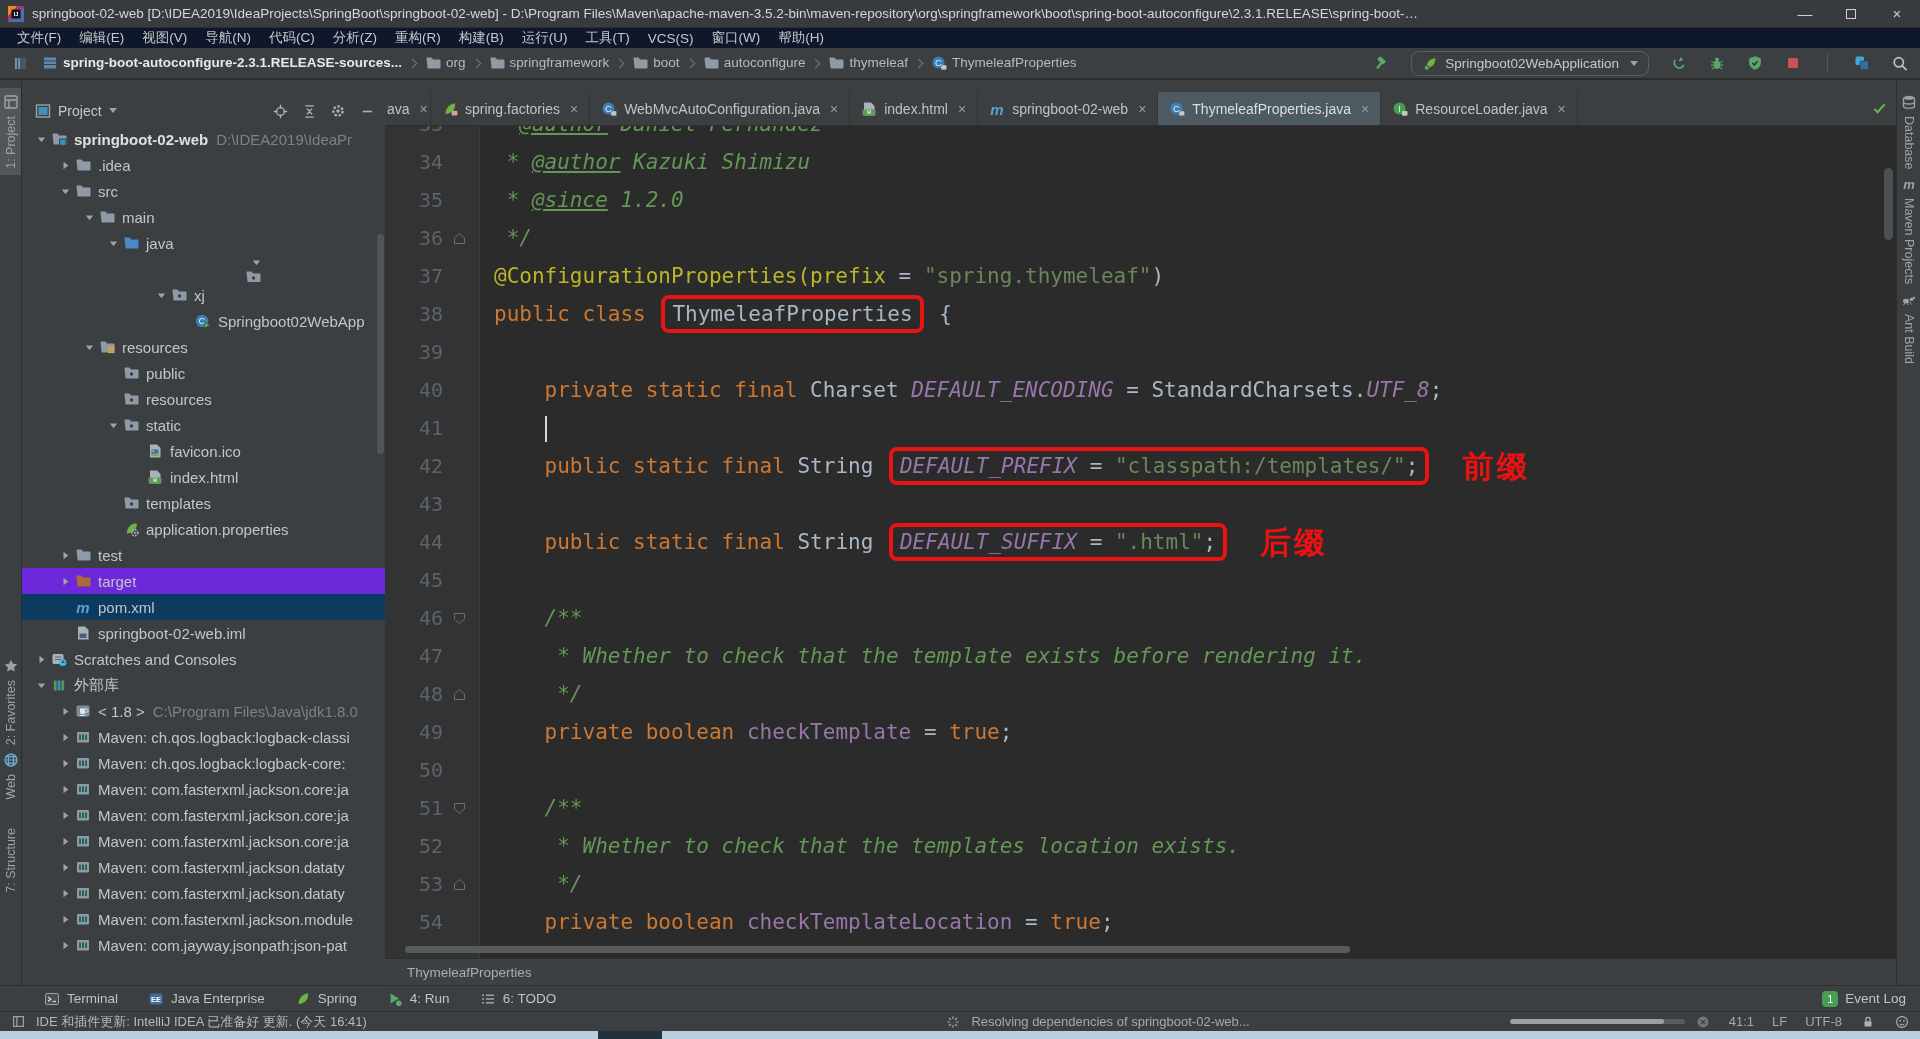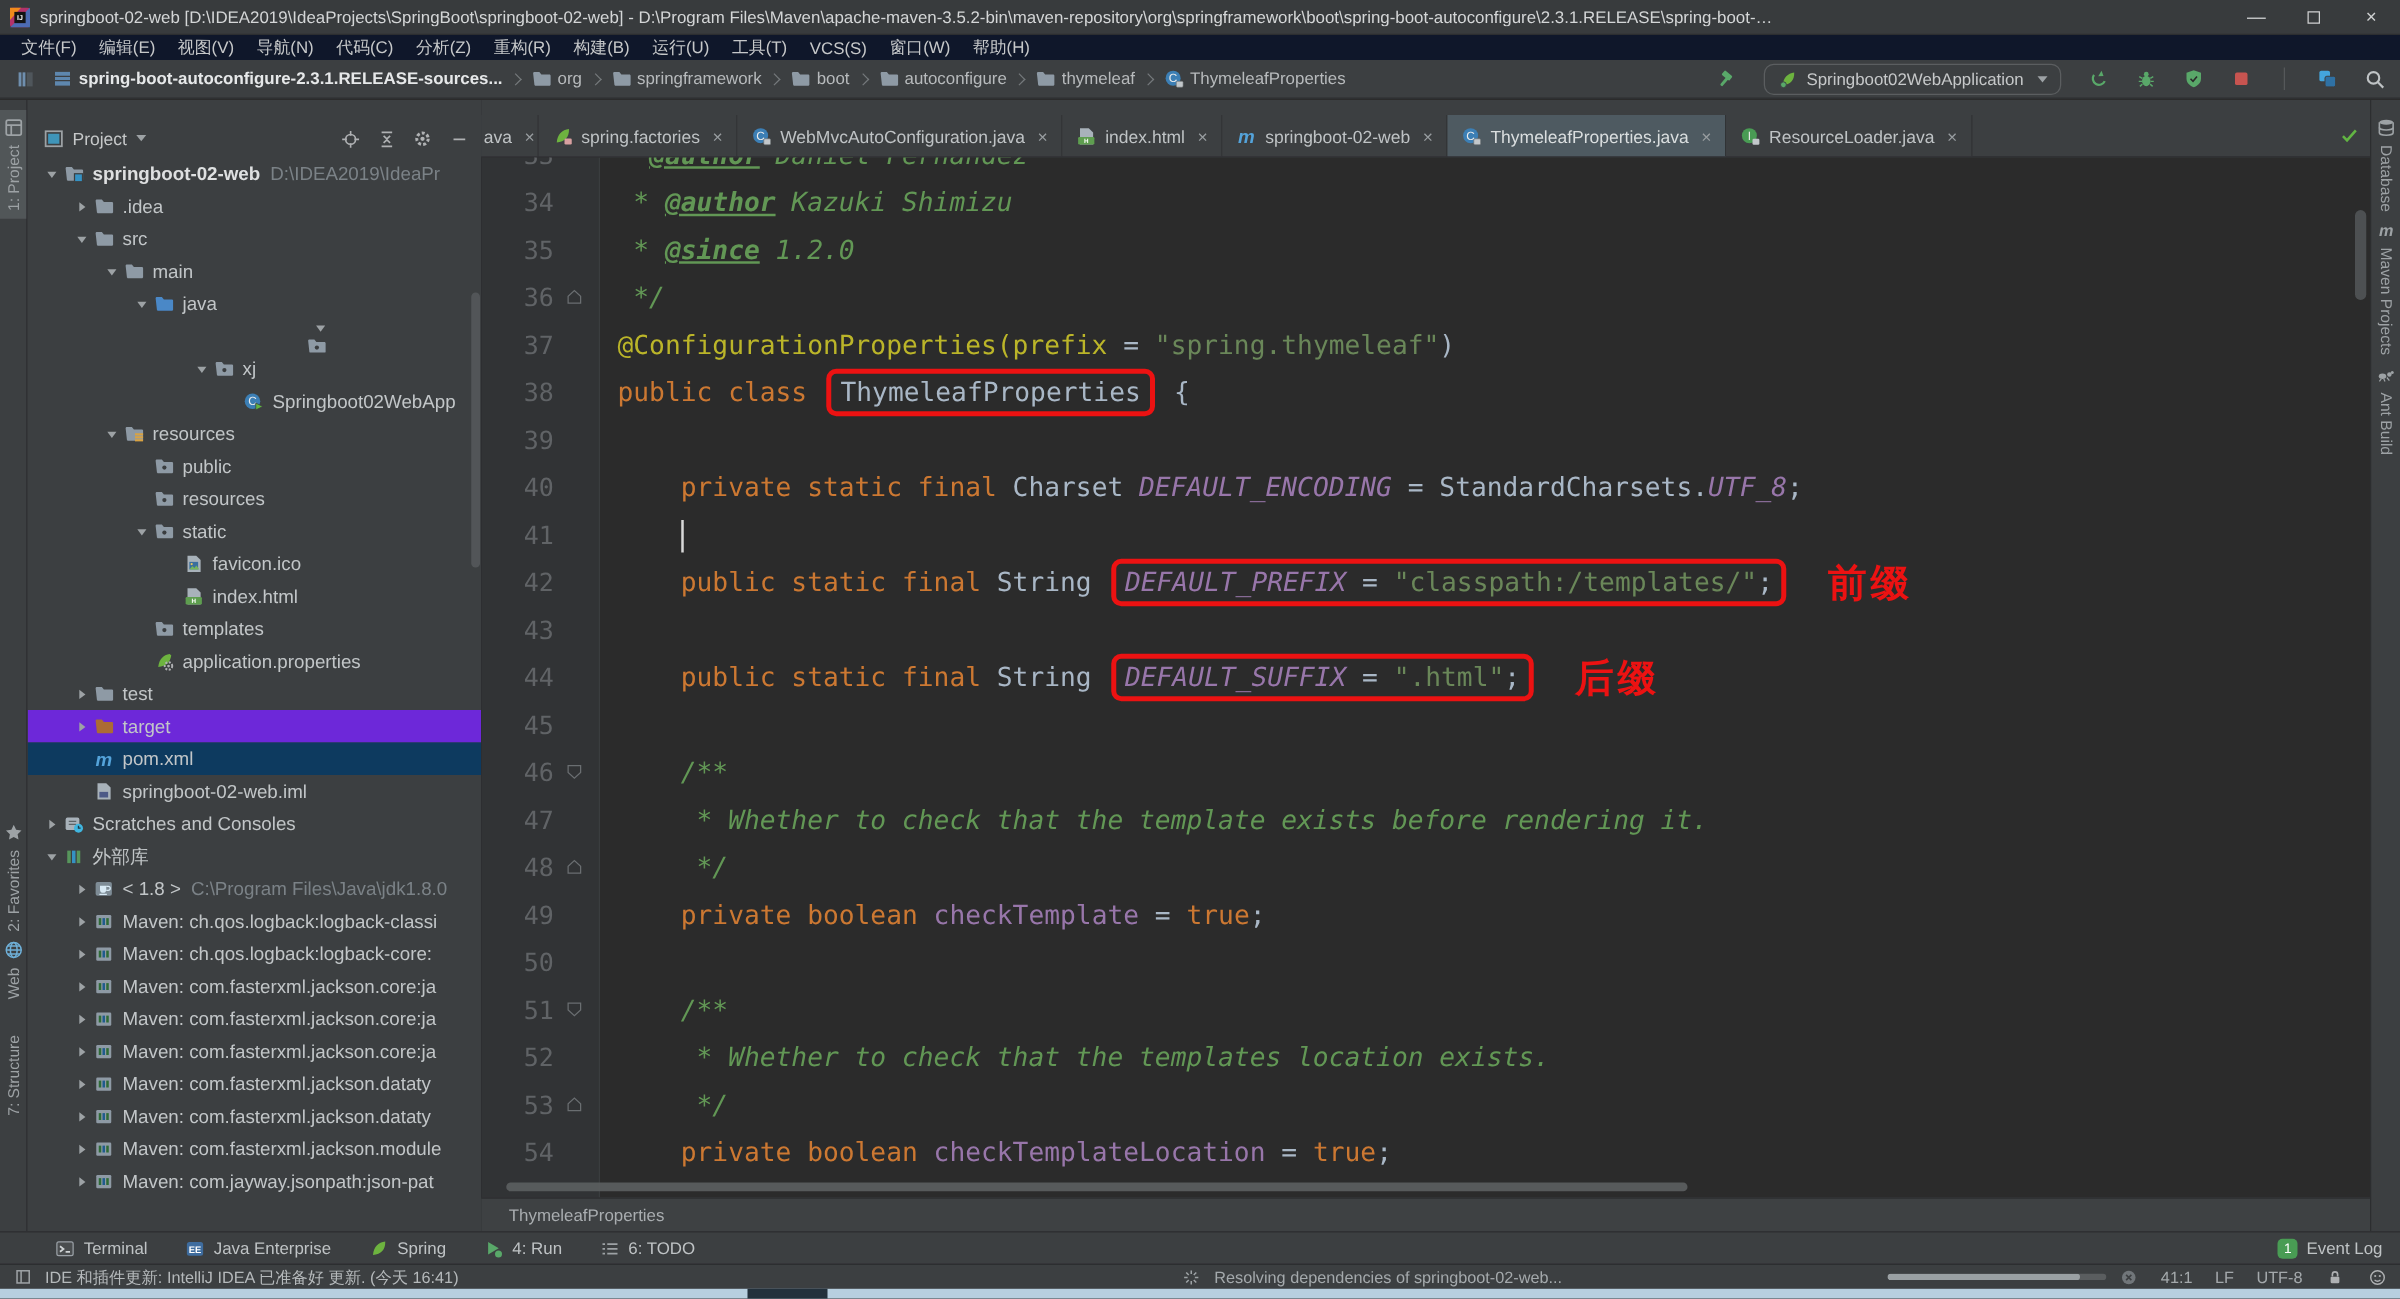--- a/index.html
+++ b/index.html
@@ -70,21 +70,21 @@
   .code-lines{position:absolute;left:0;top:-21px;right:0}
   .cline{position:relative;height:38px}
   .ln{position:absolute;left:0;width:58px;text-align:right;color:#606366;font-size:20px;line-height:38px;font-family:"DejaVu Sans Mono",monospace}
   .fold{position:absolute;left:68px;top:12px;width:13px;height:13px}
   .ctext{position:absolute;left:109px;top:0;line-height:38px;white-space:pre;font-size:21px;font-family:"DejaVu Sans Mono",monospace;color:#a9b7c6}
   .tk-kw{color:#cc7832}
   .tk-pl{color:#a9b7c6}
   .tk-st{color:#6a8759}
   .tk-an{color:#bbb529}
   .tk-cm{color:#629755;font-style:italic}
-  .tk-ct{color:#629755;font-style:italic;font-weight:bold;text-decoration:underline}
+  .tk-ct{color:#629755;font-style:italic;font-weight:normal;text-decoration:underline}
   .tk-cf{color:#9876aa;font-style:italic}
   .tk-fd{color:#9876aa}
   .rbox{border:4px solid #ec1212;border-radius:8px;padding:3px 7px;margin:0 3px}
   .rlabel{font-family:"Liberation Sans",sans-serif;color:#ec1212;font-weight:bold;font-size:31px;margin-left:30px;vertical-align:middle;letter-spacing:3px;font-style:normal}
   .caret-bar{display:inline-block;width:2px;height:26px;background:#d8d8d8;vertical-align:middle}
   .hscroll{position:absolute;left:20px;width:945px;bottom:5px;height:7px;background:#5c5f61;border-radius:4px;opacity:.9}
   .vscroll{position:absolute;right:3px;top:42px;width:9px;height:72px;background:#4d5052;border-radius:5px}
   .ebreadcrumb{height:27px;background:#3e4143;border-top:1px solid #2c2e30;display:flex;align-items:center;padding-left:22px;font-size:13.5px;color:#a9adb0;flex:none}
 
   

